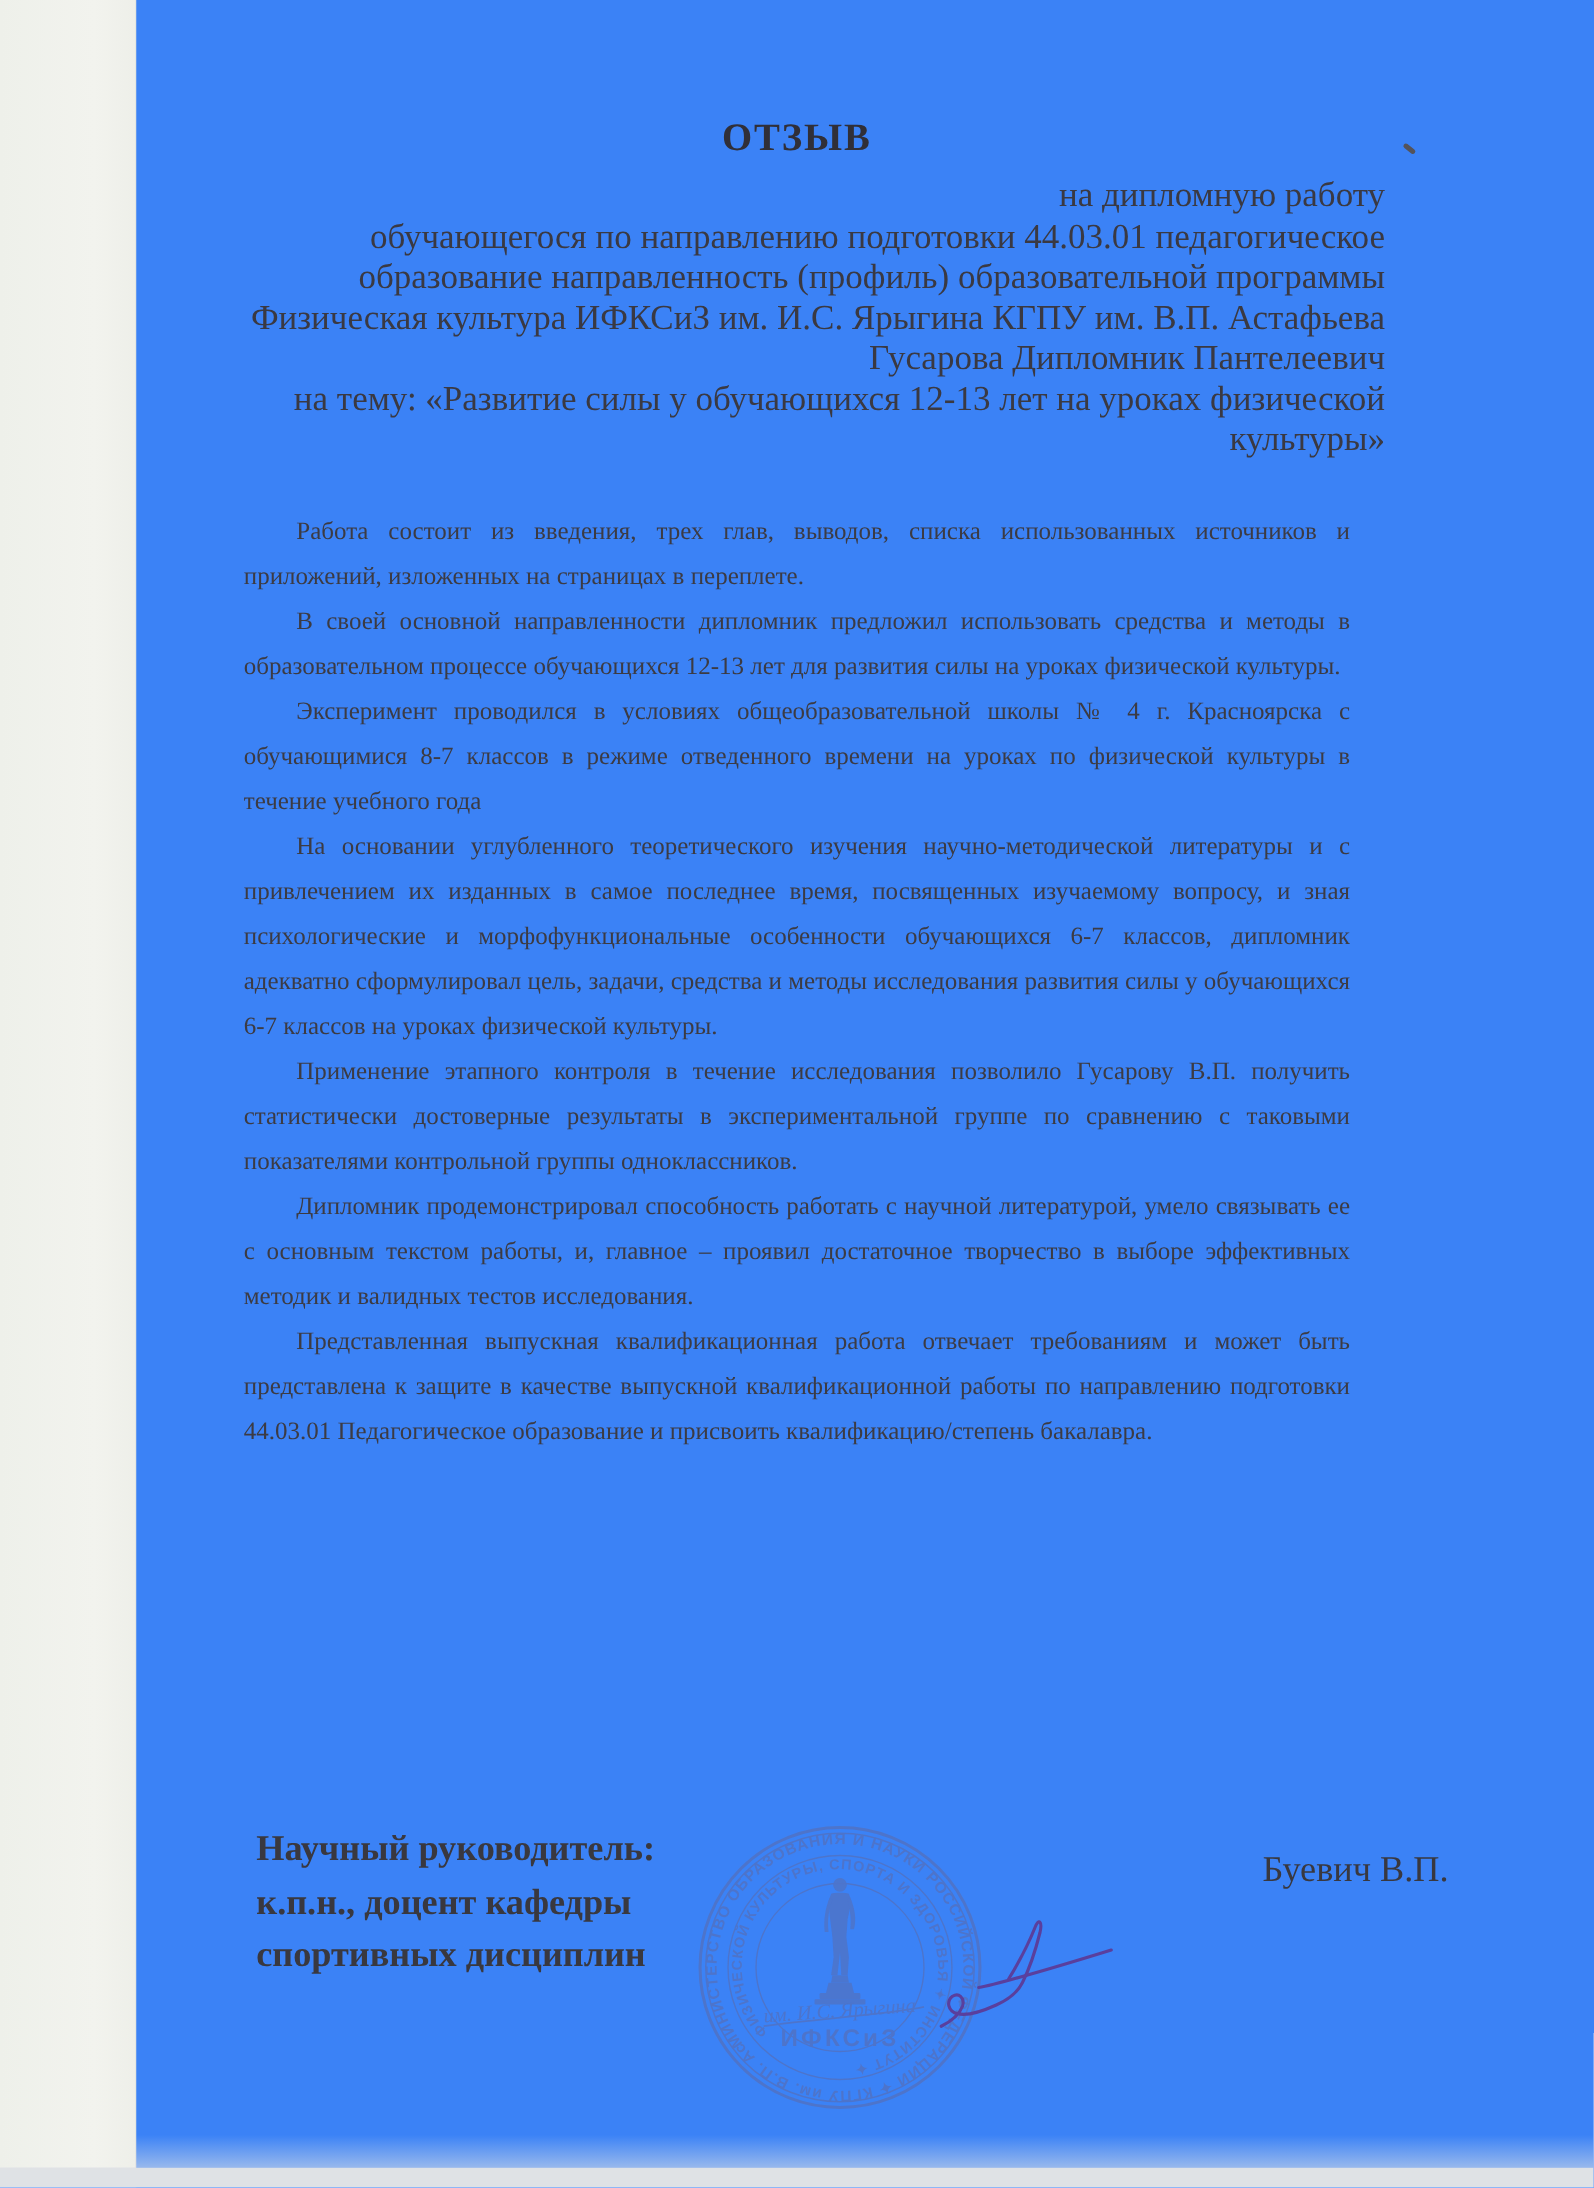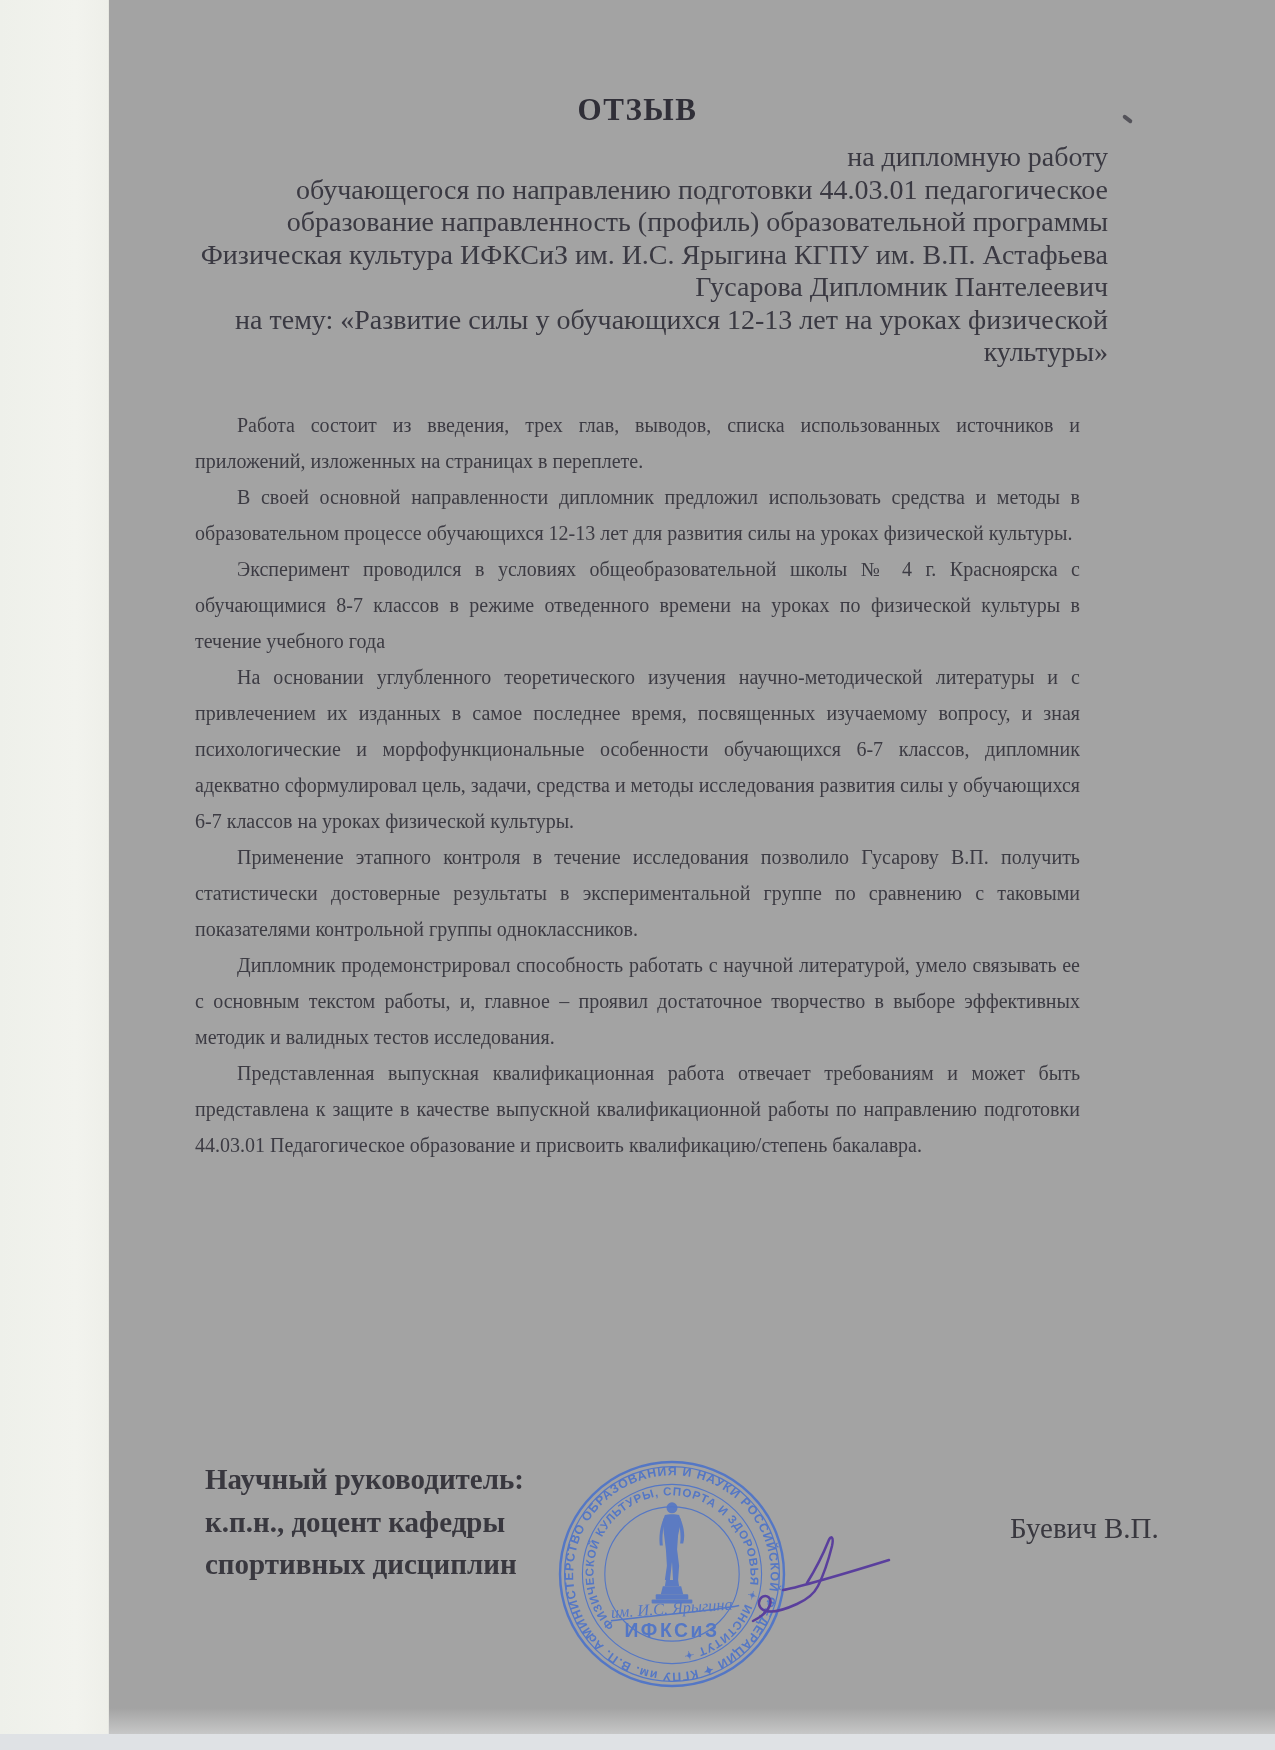--- a/index.html
+++ b/index.html
@@ -1,19 +1,19 @@
 <!DOCTYPE html>
 <html><head>
 <meta charset="utf-8">
 <style>
   html,body{margin:0;padding:0;}
   .page{
     position:relative;
     width:1275px;height:1750px;
-    background:#a3a3a3;
+    background:#3b82f6;
     overflow:hidden;
     font-family:"Liberation Serif", serif;
     color:#3c3b43;
   }
   .scan-edge-left{
     position:absolute;left:0;top:0;width:108px;height:1750px;
     background:linear-gradient(to right,#eef0ea 0%,#f2f3ee 70%,#eeefe9 100%);
     border-right:1px solid #e6e7e0;
   }
   .scan-edge-bottom{
@@ -40,21 +40,21 @@
   .doc-body{
     position:absolute;left:195px;top:407px;width:885px;
     font-size:20px;line-height:36px;text-align:justify;color:#3c3b43;
   }
   .doc-body p{margin:0;text-indent:42px;}
   .sig-block{
     position:absolute;left:205px;top:1458px;width:420px;
     font-size:29px;line-height:42.5px;color:#39383f;font-weight:bold;
   }
   .reviewer-name{
-    position:absolute;left:1010px;top:1512px;
+    position:absolute;left:1010px;top:1480px;
     font-size:29px;color:#39383f;white-space:nowrap;
   }
   .stamp{
     position:absolute;left:558px;top:1460px;width:228px;height:228px;
     opacity:.93;
   }
   .signature{
     position:absolute;left:735px;top:1515px;width:175px;height:115px;
   }
 </style>

